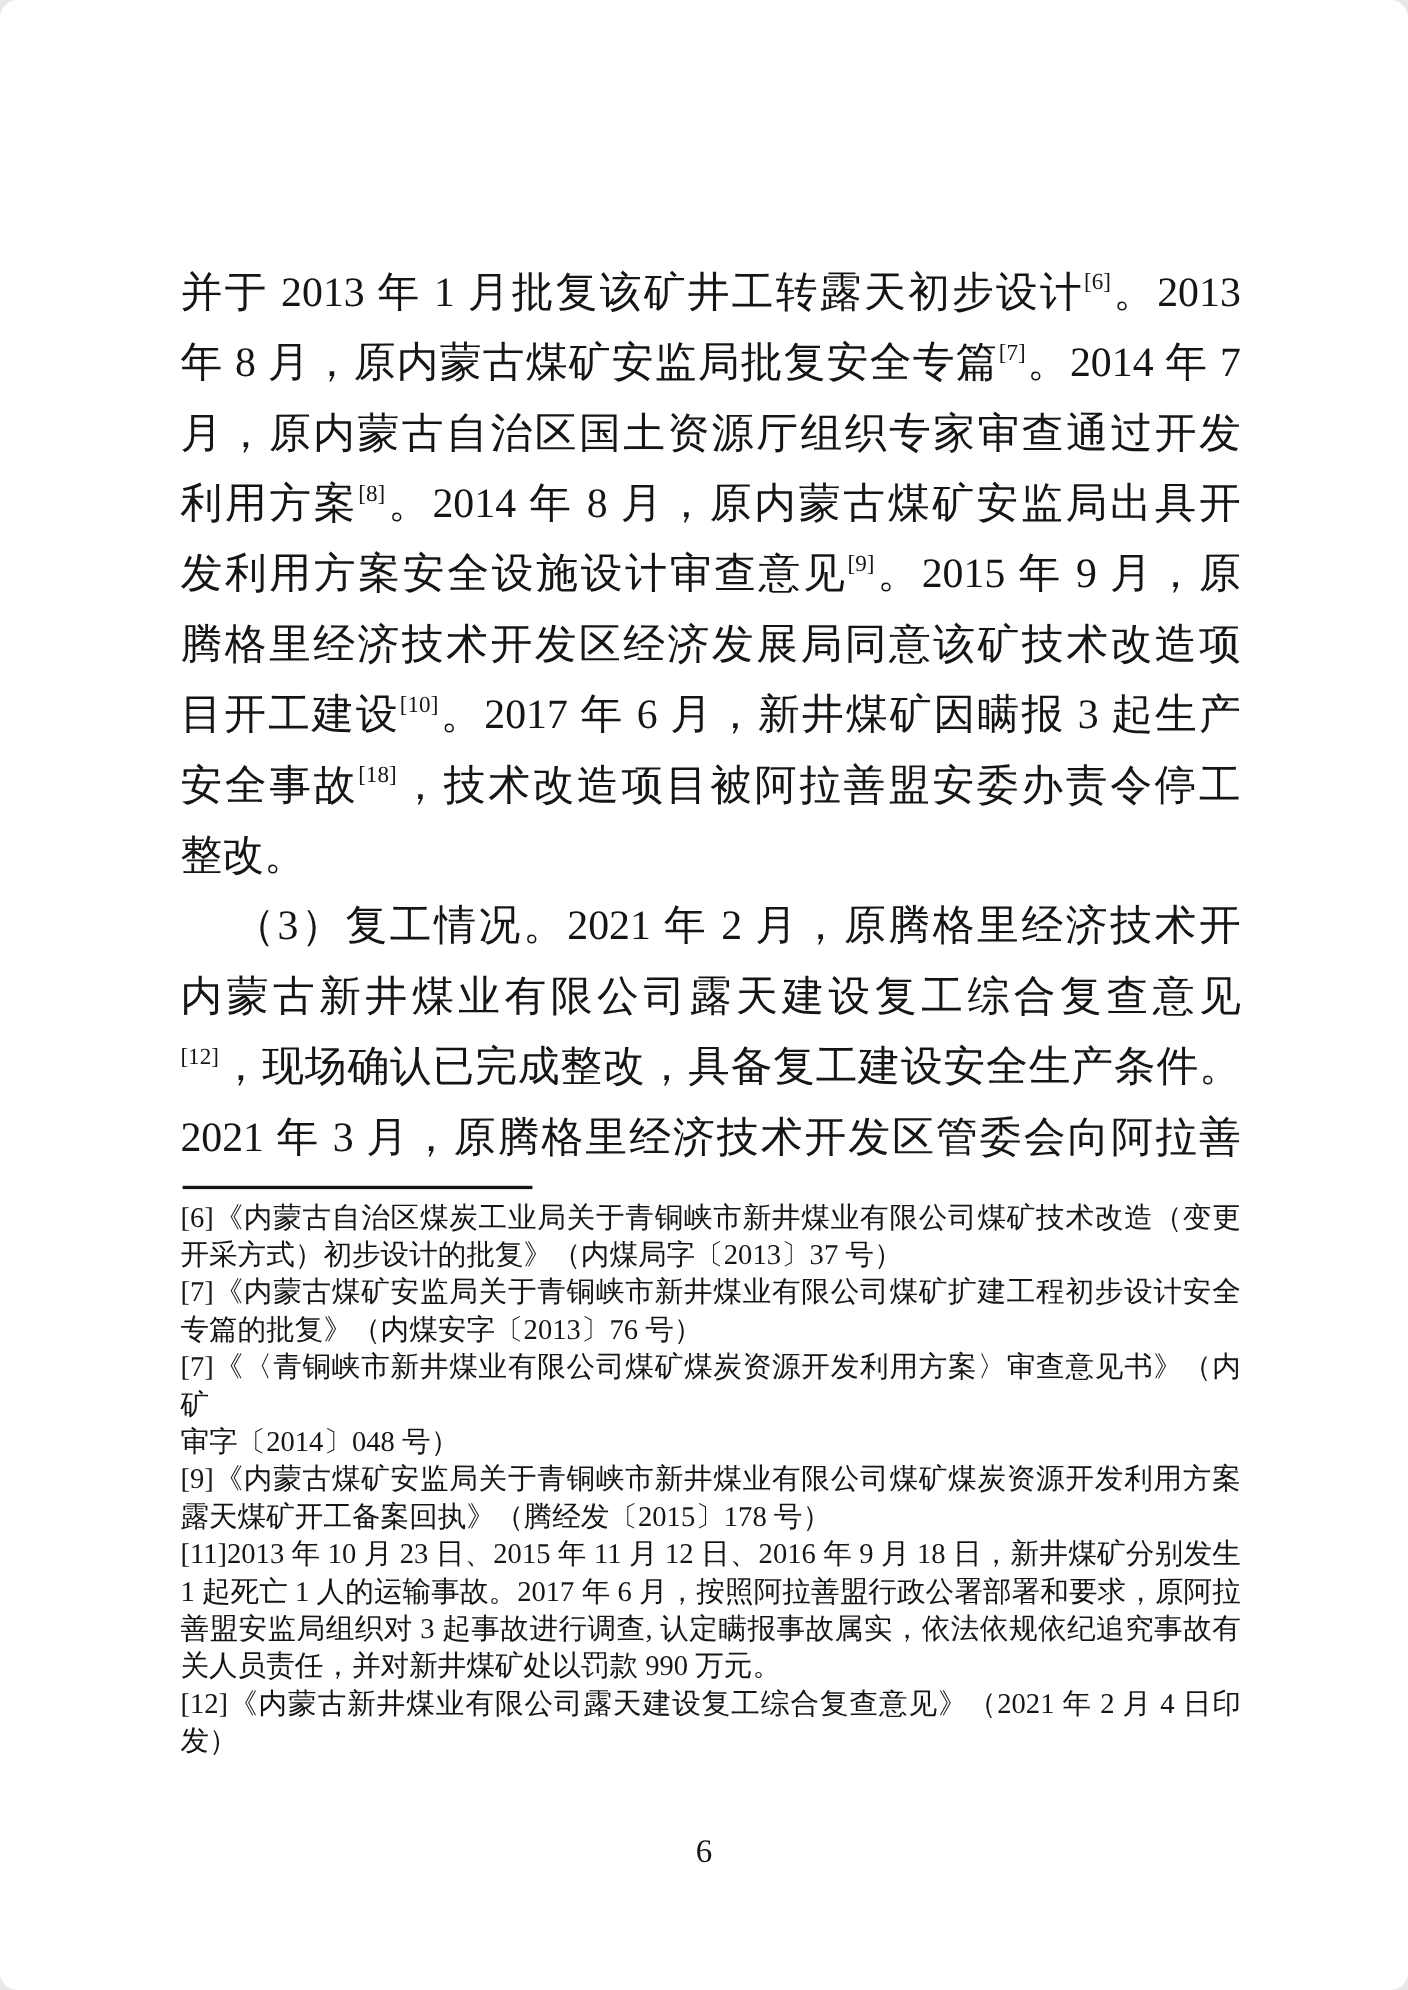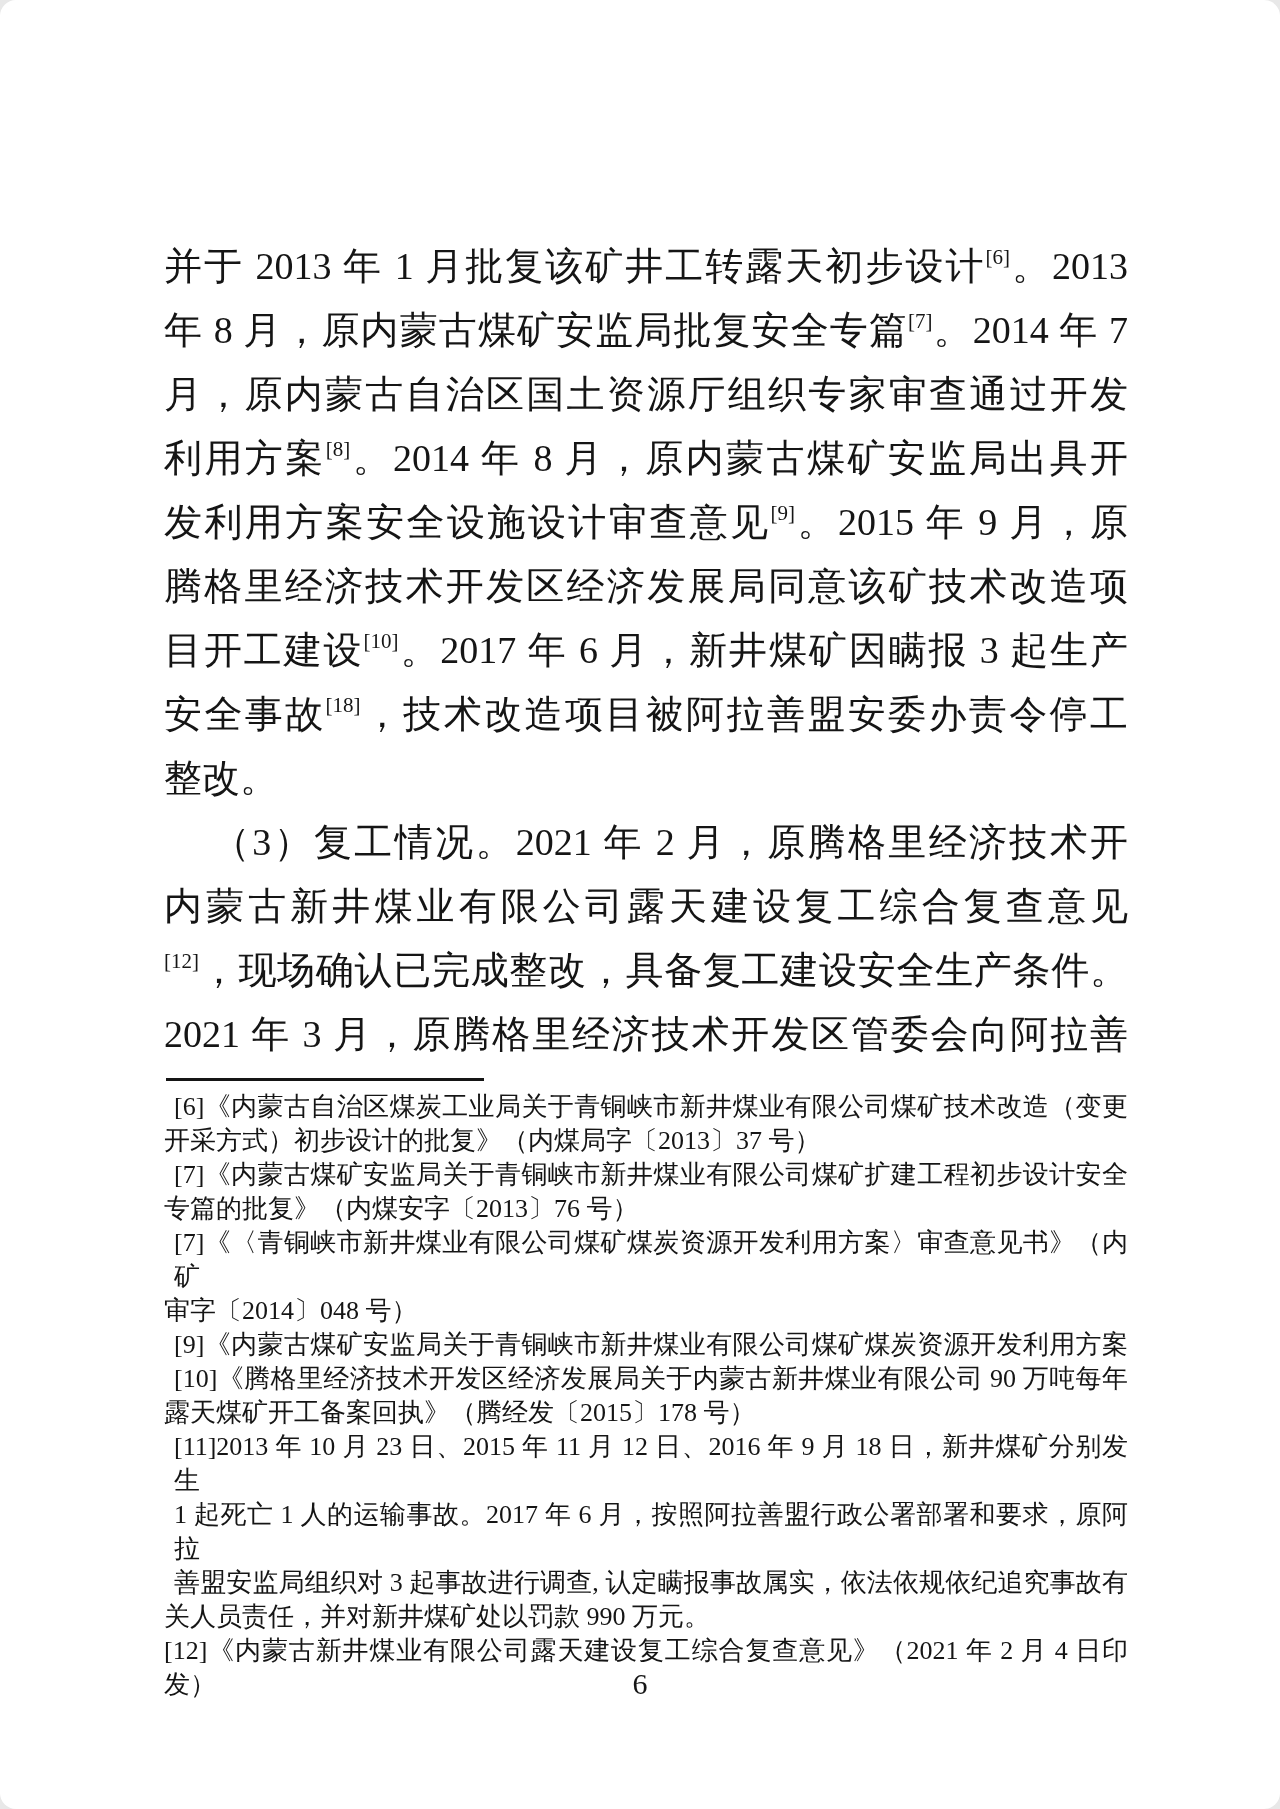--- a/index.html
+++ b/index.html
@@ -43,21 +43,21 @@
   }
   .footnotes {
     position: absolute;
     left: 164px;
     top: 1090px;
     width: 964px;
     font-size: 26px;
     line-height: 34px;
   }
   .fline { text-align: justify; text-justify: inter-character; }
-  .fline.j { text-align-last: justify; margin-left: 10px; }
+  .fline.j { text-align-last: justify; }
   .fline.nj { text-align-last: left; font-family: Liberation Serif, serif; }
   .page-number {
     position: absolute;
     left: 0;
     top: 1666px;
     width: 100%;
     text-align: center;
     font-size: 30px;
     line-height: 36px;
   }
@@ -96,21 +96,20 @@
         <div class="fline nj">专篇的批复》（内煤安字〔2013〕76 号）</div>
       </div>
       <div>
         <div class="fline j">[7]《〈青铜峡市新井煤业有限公司煤矿煤炭资源开发利用方案〉审查意见书》（内矿</div>
         <div class="fline nj">审字〔2014〕048 号）</div>
       </div>
       <div>
         <div class="fline j">[9]《内蒙古煤矿安监局关于青铜峡市新井煤业有限公司煤矿煤炭资源开发利用方案</div>
       </div>
       <div>
-        <div class="fline j">[10]《腾格里经济技术开发区经济发展局关于内蒙古新井煤业有限公司 90 万吨每年</div>
         <div class="fline nj">露天煤矿开工备案回执》（腾经发〔2015〕178 号）</div>
       </div>
       <div>
         <div class="fline j">[11]2013 年 10 月 23 日、2015 年 11 月 12 日、2016 年 9 月 18 日，新井煤矿分别发生</div>
         <div class="fline j">1 起死亡 1 人的运输事故。2017 年 6 月，按照阿拉善盟行政公署部署和要求，原阿拉</div>
         <div class="fline j">善盟安监局组织对 3 起事故进行调查, 认定瞒报事故属实，依法依规依纪追究事故有</div>
         <div class="fline nj">关人员责任，并对新井煤矿处以罚款 990 万元。</div>
       </div>
       <div>
         <div class="fline nj">[12]《内蒙古新井煤业有限公司露天建设复工综合复查意见》（2021 年 2 月 4 日印发）</div>

